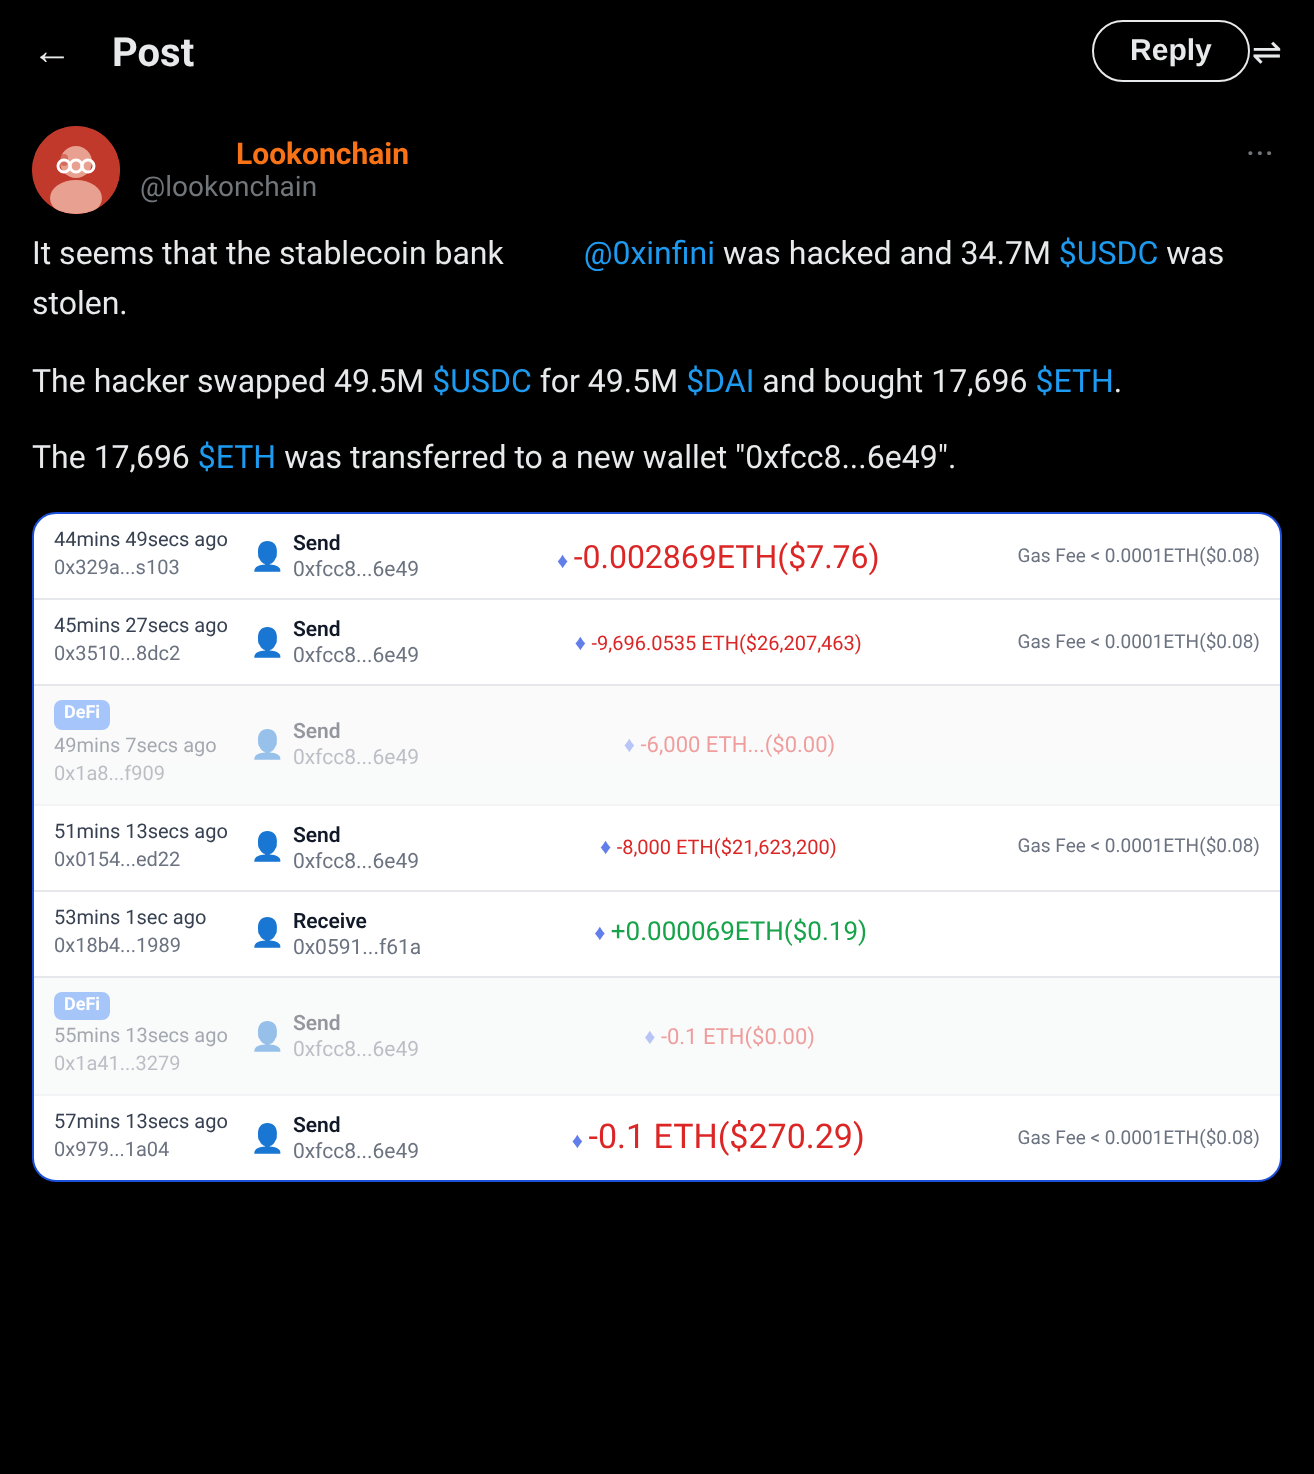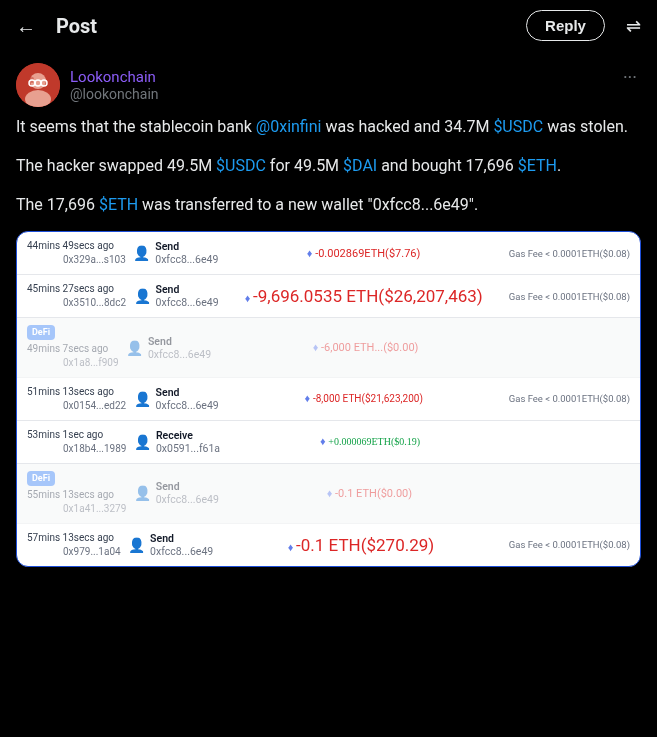--- a/index.html
+++ b/index.html
@@ -34,21 +34,21 @@
       cursor: pointer;
     }
     .header-title {
       font-size: 20px;
       font-weight: 700;
       color: #e7e9ea;
     }
     .header-right {
       display: flex;
       align-items: center;
-      gap: 21px;
+      gap: 1px;
     }
     .reply-btn {
       border: 1.5px solid #e7e9ea;
       background: transparent;
       color: #e7e9ea;
       border-radius: 20px;
       padding: 6px 18px;
       font-size: 15px;
       font-weight: 700;
       cursor: pointer;
@@ -90,22 +90,23 @@
     .avatar svg {
       width: 44px;
       height: 44px;
     }
     .author-names {
       display: flex;
       flex-direction: column;
     }
     .author-display-name {
       font-size: 15px;
-      font-weight: 400;
-      color: #8b5cf6;
+      font-weight: 700;
+      color: #f97316;
+      margin-left: 48px;
     }
     .author-handle {
       font-size: 14px;
       color: #71767b;
     }
     .more-icon {
       color: #71767b;
       font-size: 18px;
       cursor: pointer;
       padding: 4px;
@@ -120,20 +121,21 @@
       margin-top: 8px;
     }
     .post-text p {
       margin-bottom: 14px;
     }
     .post-text p:last-child {
       margin-bottom: 0;
     }
     .mention {
       color: #1d9bf0;
+      margin-left: 36px;
     }
     .cashtag {
       color: #1d9bf0;
       margin-top: 36px;
     }
 
     
     .tx-table {
       margin-top: 14px;
       border: 1px solid #1d4ed8;
@@ -159,21 +161,20 @@
       background: #f3f4f6;
     }
     .tx-col-time {
       min-width: 90px;
       font-size: 10px;
       color: #374151;
       line-height: 1.4;
     }
     .tx-col-time .tx-hash {
       color: #6b7280;
-      margin-left: 36px;
     }
     .tx-col-action {
       min-width: 70px;
       display: flex;
       align-items: center;
       gap: 4px;
       font-size: 11px;
       color: #374151;
     }
     .tx-col-action .person-icon {
@@ -280,40 +281,40 @@
     </div>
     <div class="tx-col-action">
       <span class="person-icon">👤</span>
       <div class="tx-col-action-text">
         <span class="action-label">Send</span>
         <span class="action-addr">0xfcc8...6e49</span>
       </div>
     </div>
     <div class="tx-col-amount">
       <span style="color:#627eea;font-size:11px;">♦</span>
-      <span style="color:#dc2626;font-size:11px;">-0.002869ETH($7.76)</span>
+      <span style="color:#dc2626;font-size:16px;">-0.002869ETH($7.76)</span>
     </div>
     <div class="tx-col-gas">Gas Fee &lt; 0.0001ETH($0.08)</div>
   </div>
       <div class="tx-row">
     <div class="tx-col-time">
       
       <span>45mins 27secs ago</span><br>
       <span class="tx-hash">0x3510...8dc2</span>
     </div>
     <div class="tx-col-action">
       <span class="person-icon">👤</span>
       <div class="tx-col-action-text">
         <span class="action-label">Send</span>
         <span class="action-addr">0xfcc8...6e49</span>
       </div>
     </div>
     <div class="tx-col-amount">
       <span style="color:#627eea;font-size:11px;">♦</span>
-      <span style="color:#dc2626;font-size:17px;">-9,696.0535 ETH($26,207,463)</span>
+      <span style="color:#dc2626;font-size:10px;">-9,696.0535 ETH($26,207,463)</span>
     </div>
     <div class="tx-col-gas">Gas Fee &lt; 0.0001ETH($0.08)</div>
   </div>
       <div class="tx-row dimmed">
     <div class="tx-col-time">
       <span class="tx-label-badge">DeFi</span><br>
       <span>49mins 7secs ago</span><br>
       <span class="tx-hash">0x1a8...f909</span>
     </div>
     <div class="tx-col-action">
@@ -356,21 +357,21 @@
     </div>
     <div class="tx-col-action">
       <span class="person-icon">👤</span>
       <div class="tx-col-action-text">
         <span class="action-label">Receive</span>
         <span class="action-addr">0x0591...f61a</span>
       </div>
     </div>
     <div class="tx-col-amount">
       <span style="color:#627eea;font-size:11px;">♦</span>
-      <span style="color:#16a34a;font-size:10px;font-family:Liberation Serif, serif;">+0.000069ETH($0.19)</span>
+      <span style="color:#16a34a;font-size:13px;">+0.000069ETH($0.19)</span>
     </div>
     <div class="tx-col-gas"></div>
   </div>
       <div class="tx-row dimmed">
     <div class="tx-col-time">
       <span class="tx-label-badge">DeFi</span><br>
       <span>55mins 13secs ago</span><br>
       <span class="tx-hash">0x1a41...3279</span>
     </div>
     <div class="tx-col-action">

